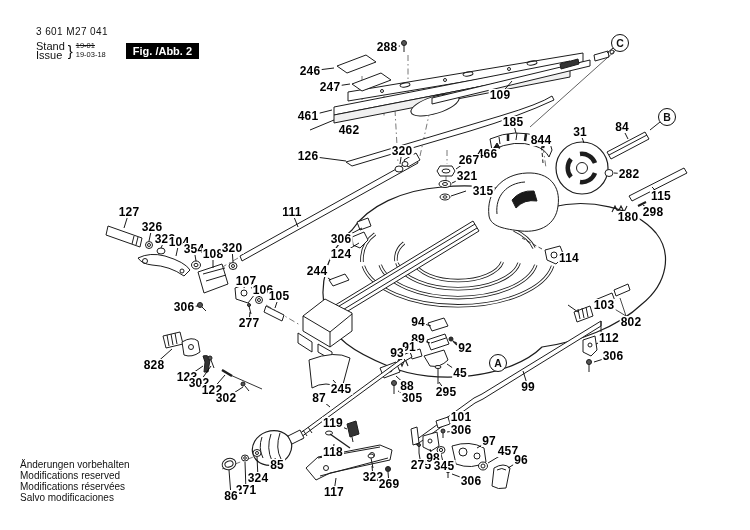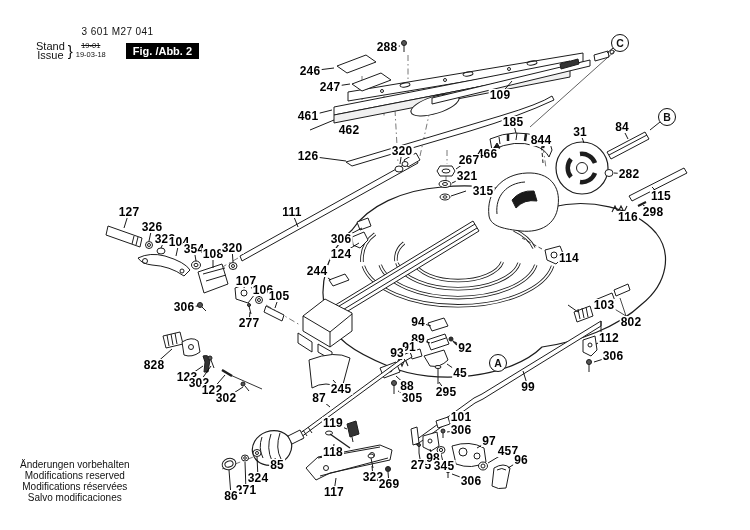--- a/index.html
+++ b/index.html
@@ -1,17 +1,17 @@
 <!DOCTYPE html>
 <html><head>
 <meta charset="utf-8">
 <style>
   html,body{margin:0;padding:0;background:#fff;}
   .page{position:relative;width:750px;height:530px;background:#ffffff;overflow:hidden;
-        font-family:"Liberation Sans","DejaVu Sans",sans-serif;color:#111;text-align:center;}
+        font-family:"Liberation Sans","DejaVu Sans",sans-serif;color:#111;}
   #art,#leaders{position:absolute;left:0;top:0;}
   #leaders{z-index:5;pointer-events:none;}
   #labels-layer{position:absolute;left:0;top:0;width:750px;height:530px;z-index:6;}
   .part-label{position:absolute;transform:translate(-50%,-50%);font-size:12px;font-weight:bold;
               line-height:1;background:#fff;padding:0 1px;letter-spacing:0.2px;white-space:nowrap;}
   .view-letter{position:absolute;transform:translate(-50%,-50%);width:16px;height:16px;
                border:1.5px solid #111;border-radius:50%;background:#fff;display:flex;
                align-items:center;justify-content:center;font-size:10.5px;font-weight:bold;z-index:6;}
   .header{position:absolute;left:36px;top:26px;z-index:7;}
   .part-number{font-size:10px;letter-spacing:0.4px;margin-bottom:5px;}
@@ -402,21 +402,21 @@
       <div class="part-label" style="left: 500px; top: 95px; color: rgb(0, 0, 0);">109</div>
       <div class="part-label" style="left: 292px; top: 212px; color: rgb(0, 0, 0);">111</div>
       <div class="part-label" style="left: 402px; top: 151px; color: rgb(0, 0, 0);">320</div>
       <div class="part-label" style="left: 513px; top: 122px; color: rgb(0, 0, 0);">185</div>
       <div class="part-label" style="left: 487px; top: 154px; color: rgb(0, 0, 0);">466</div>
       <div class="part-label" style="left: 541px; top: 140px; color: rgb(0, 0, 0);">844</div>
       <div class="part-label" style="left: 580px; top: 132px; color: rgb(0, 0, 0);">31</div>
       <div class="part-label" style="left: 622px; top: 127px; color: rgb(0, 0, 0);">84</div>
       <div class="part-label" style="left: 629px; top: 174px; color: rgb(0, 0, 0);">282</div>
       <div class="part-label" style="left: 661px; top: 196px; color: rgb(0, 0, 0);">115</div>
-      <div class="part-label" style="left: 628px; top: 217px; color: rgb(0, 0, 0);">116</div>
+      <div class="part-label" style="left: 628px; top: 217px; color: rgb(0, 0, 0);">180</div>
       <div class="part-label" style="left: 653px; top: 212px; color: rgb(0, 0, 0);">298</div>
       <div class="part-label" style="left: 469px; top: 160px; color: rgb(0, 0, 0);">267</div>
       <div class="part-label" style="left: 467px; top: 176px; color: rgb(0, 0, 0);">321</div>
       <div class="part-label" style="left: 466px; top: 191px; color: rgb(0, 0, 0); margin-left: 17px;">315</div>
       <div class="part-label" style="left: 129px; top: 212px; color: rgb(0, 0, 0);">127</div>
       <div class="part-label" style="left: 152px; top: 227px; color: rgb(0, 0, 0);">326</div>
       <div class="part-label" style="left: 165px; top: 239px; color: rgb(0, 0, 0);">323</div>
       <div class="part-label" style="left: 179px; top: 242px; color: rgb(0, 0, 0);">104</div>
       <div class="part-label" style="left: 194px; top: 249px; color: rgb(0, 0, 0);">354</div>
       <div class="part-label" style="left: 213px; top: 254px; color: rgb(0, 0, 0);">108</div>

